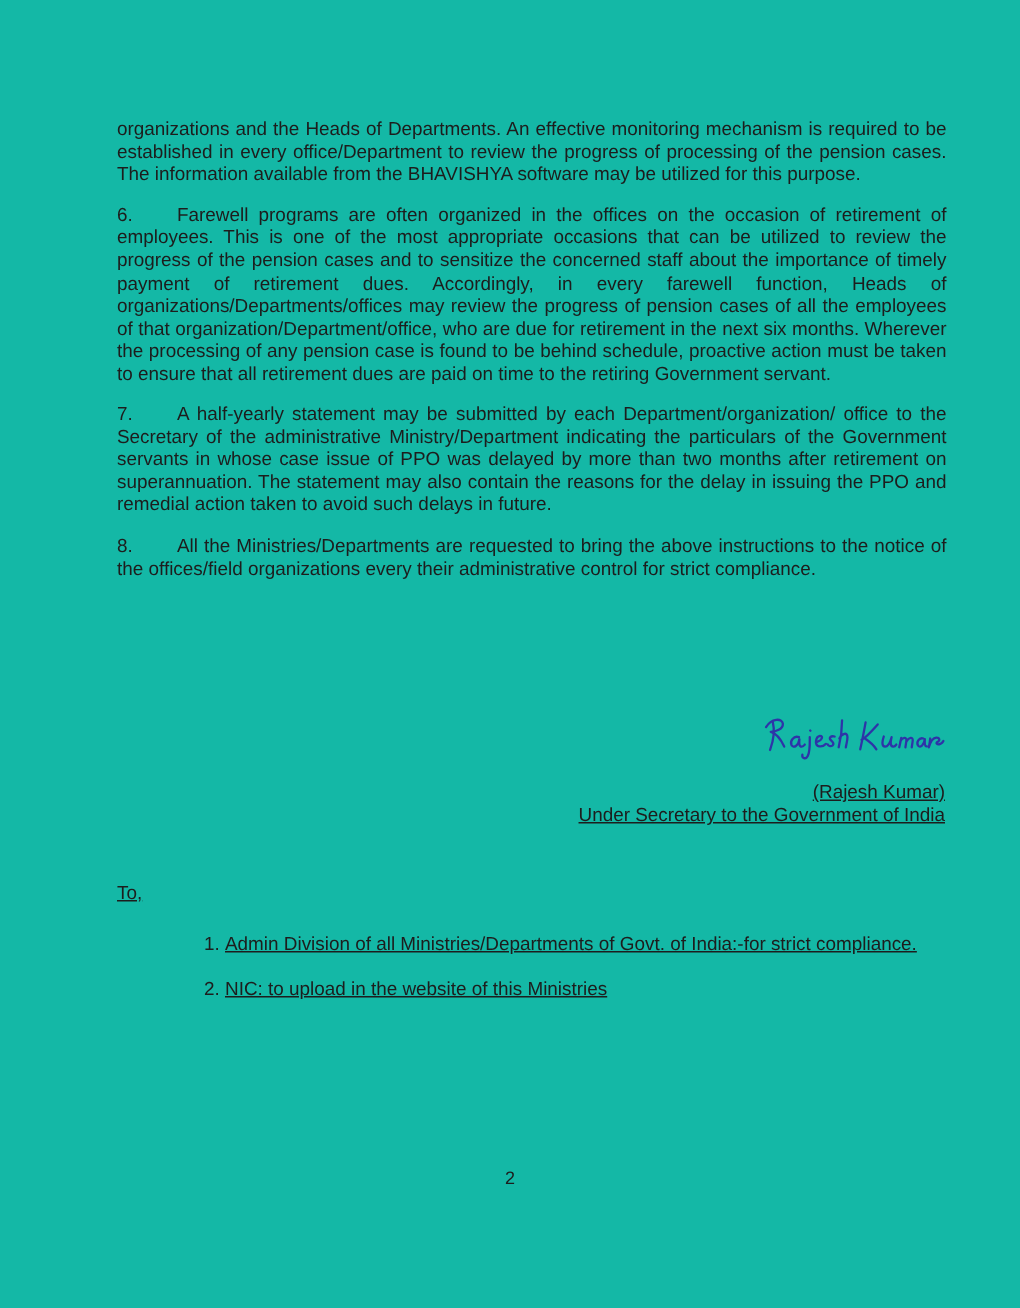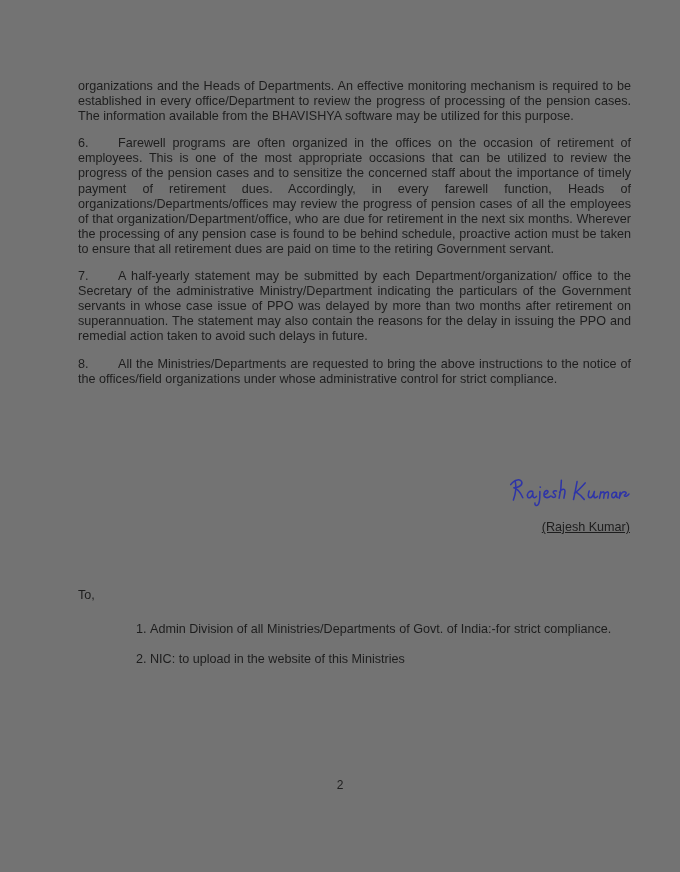--- a/index.html
+++ b/index.html
@@ -11,21 +11,21 @@
     width: 680px;
     height: 872px;
     font-family: "Liberation Sans", sans-serif;
     color: #1d1d1d;
     position: relative;
     overflow: hidden;
   }
   .doc-page {
     position: absolute;
     inset: 0;
-    background: #737373;
+    background: #14b8a6;
   }
   
   .content {
     position: absolute;
     left: 78px;
     top: 79px;
     width: 553px;
   }
   p.para {
     margin: 0 0 12px 0;
@@ -62,20 +62,21 @@
     text-decoration: underline;
   }
   
   .to-block {
     position: absolute;
     left: 78px;
     top: 588px;
     width: 553px;
     font-size: 12.6px;
     line-height: 15.1px;
+    text-decoration: underline;
   }
   .to-block ol {
     margin: 19px 0 0 0;
     padding-left: 40px;
   }
   .to-block li {
     margin-bottom: 15px;
     margin-left: 32px;
   }
   
@@ -91,21 +92,21 @@
 </style>
 </head>
 <body>
 
 <div class="doc-page">
 
   <div class="content">
     <p class="para"><span>organizations and the Heads of Departments. An effective monitoring mechanism is required to be established in every office/Department to review the progress of processing of the pension cases. The information available from the BHAVISHYA software may be utilized for this purpose.</span></p>
     <p class="para"><span class="pnum">6.</span><span>Farewell programs are often organized in the offices on the occasion of retirement of employees. This is one of the most appropriate occasions that can be utilized to review the progress of the pension cases and to sensitize the concerned staff about the importance of timely payment of retirement dues. Accordingly, in every farewell function, Heads of organizations/Departments/offices may review the progress of pension cases of all the employees of that organization/Department/office, who are due for retirement in the next six months. Wherever the processing of any pension case is found to be behind schedule, proactive action must be taken to ensure that all retirement dues are paid on time to the retiring Government servant.</span></p>
     <p class="para"><span class="pnum">7.</span><span>A half-yearly statement may be submitted by each Department/organization/ office to the Secretary of the administrative Ministry/Department indicating the particulars of the Government servants in whose case issue of PPO was delayed by more than two months after retirement on superannuation. The statement may also contain the reasons for the delay in issuing the PPO and remedial action taken to avoid such delays in future.</span></p>
-    <p class="para"><span class="pnum">8.</span><span>All the Ministries/Departments are requested to bring the above instructions to the notice of the offices/field organizations under whose administrative control for strict compliance.</span></p>
+    <p class="para"><span class="pnum">8.</span><span>All the Ministries/Departments are requested to bring the above instructions to the notice of the offices/field organizations every their administrative control for strict compliance.</span></p>
   </div>
 
   <div class="sig-block">
     <svg class="sig-svg" width="122" height="38" viewBox="0 0 136 40" aria-label="Rajesh Kumar signature">
       <g class="sig-ink" style="stroke: rgb(46, 52, 168);">
 
         <path d="M8,9 C9.5,15 8.5,23 6,30"></path>
         <path d="M3,13 C7,6.5 15,6 15.5,10.5 C15.8,14.5 10,16.5 6.5,16.5 C10.5,17.5 14,22 16.5,27.5"></path>
 
         <path d="M27.5,20.5 C23.5,19 20.5,23.5 22,26.5 C23.5,29 27,27 27.8,22 C27.5,25 27.5,27.5 29.5,27.5 C30.5,27.5 31.2,26.8 31.8,26"></path>
@@ -124,20 +125,21 @@
         <path d="M90.5,20 C89.5,23 88.5,27.5 91.5,27.5 C94,27.5 95.5,23.5 96.3,20.5 C95.5,23.5 95,27.5 97.5,27.5 C98.5,27.5 99.3,26.8 99.8,26"></path>
 
         <path d="M103.5,21 C103,23.5 102.5,26 102,28 M102.8,23.5 C104.5,20.5 107.5,20 107.3,23 C107.2,24.5 106.8,26.5 106.6,28 M107.5,23.5 C109.2,20.5 112.2,20 112,23 C111.9,24.5 111.5,26.5 111.3,28"></path>
 
         <path d="M120,21.5 C116.5,20.5 114.5,24.5 116,26.8 C117.8,29 120.5,26 121,22 C120.8,25 120.8,27.5 122.5,27.3"></path>
 
         <path d="M125,21.5 C124.8,24 124.3,26.5 124,28 C125,24.5 127,21 129.5,20.8 C132,20.6 132.5,23 130.5,24 C128.8,24.8 130,26.5 132.5,25.5 C133.5,25 134.5,24 134.8,23.3"></path>
       </g>
     </svg>
     <div class="sig-name">(Rajesh Kumar)</div>
+    <div class="sig-title">Under Secretary to the Government of India</div>
   </div>
 
   <div class="to-block">
     <div>To,</div>
     <ol>
       <li>Admin Division of all Ministries/Departments of Govt. of India:-for strict compliance.</li>
       <li>NIC: to upload in the website of this Ministries</li>
     </ol>
   </div>
 

